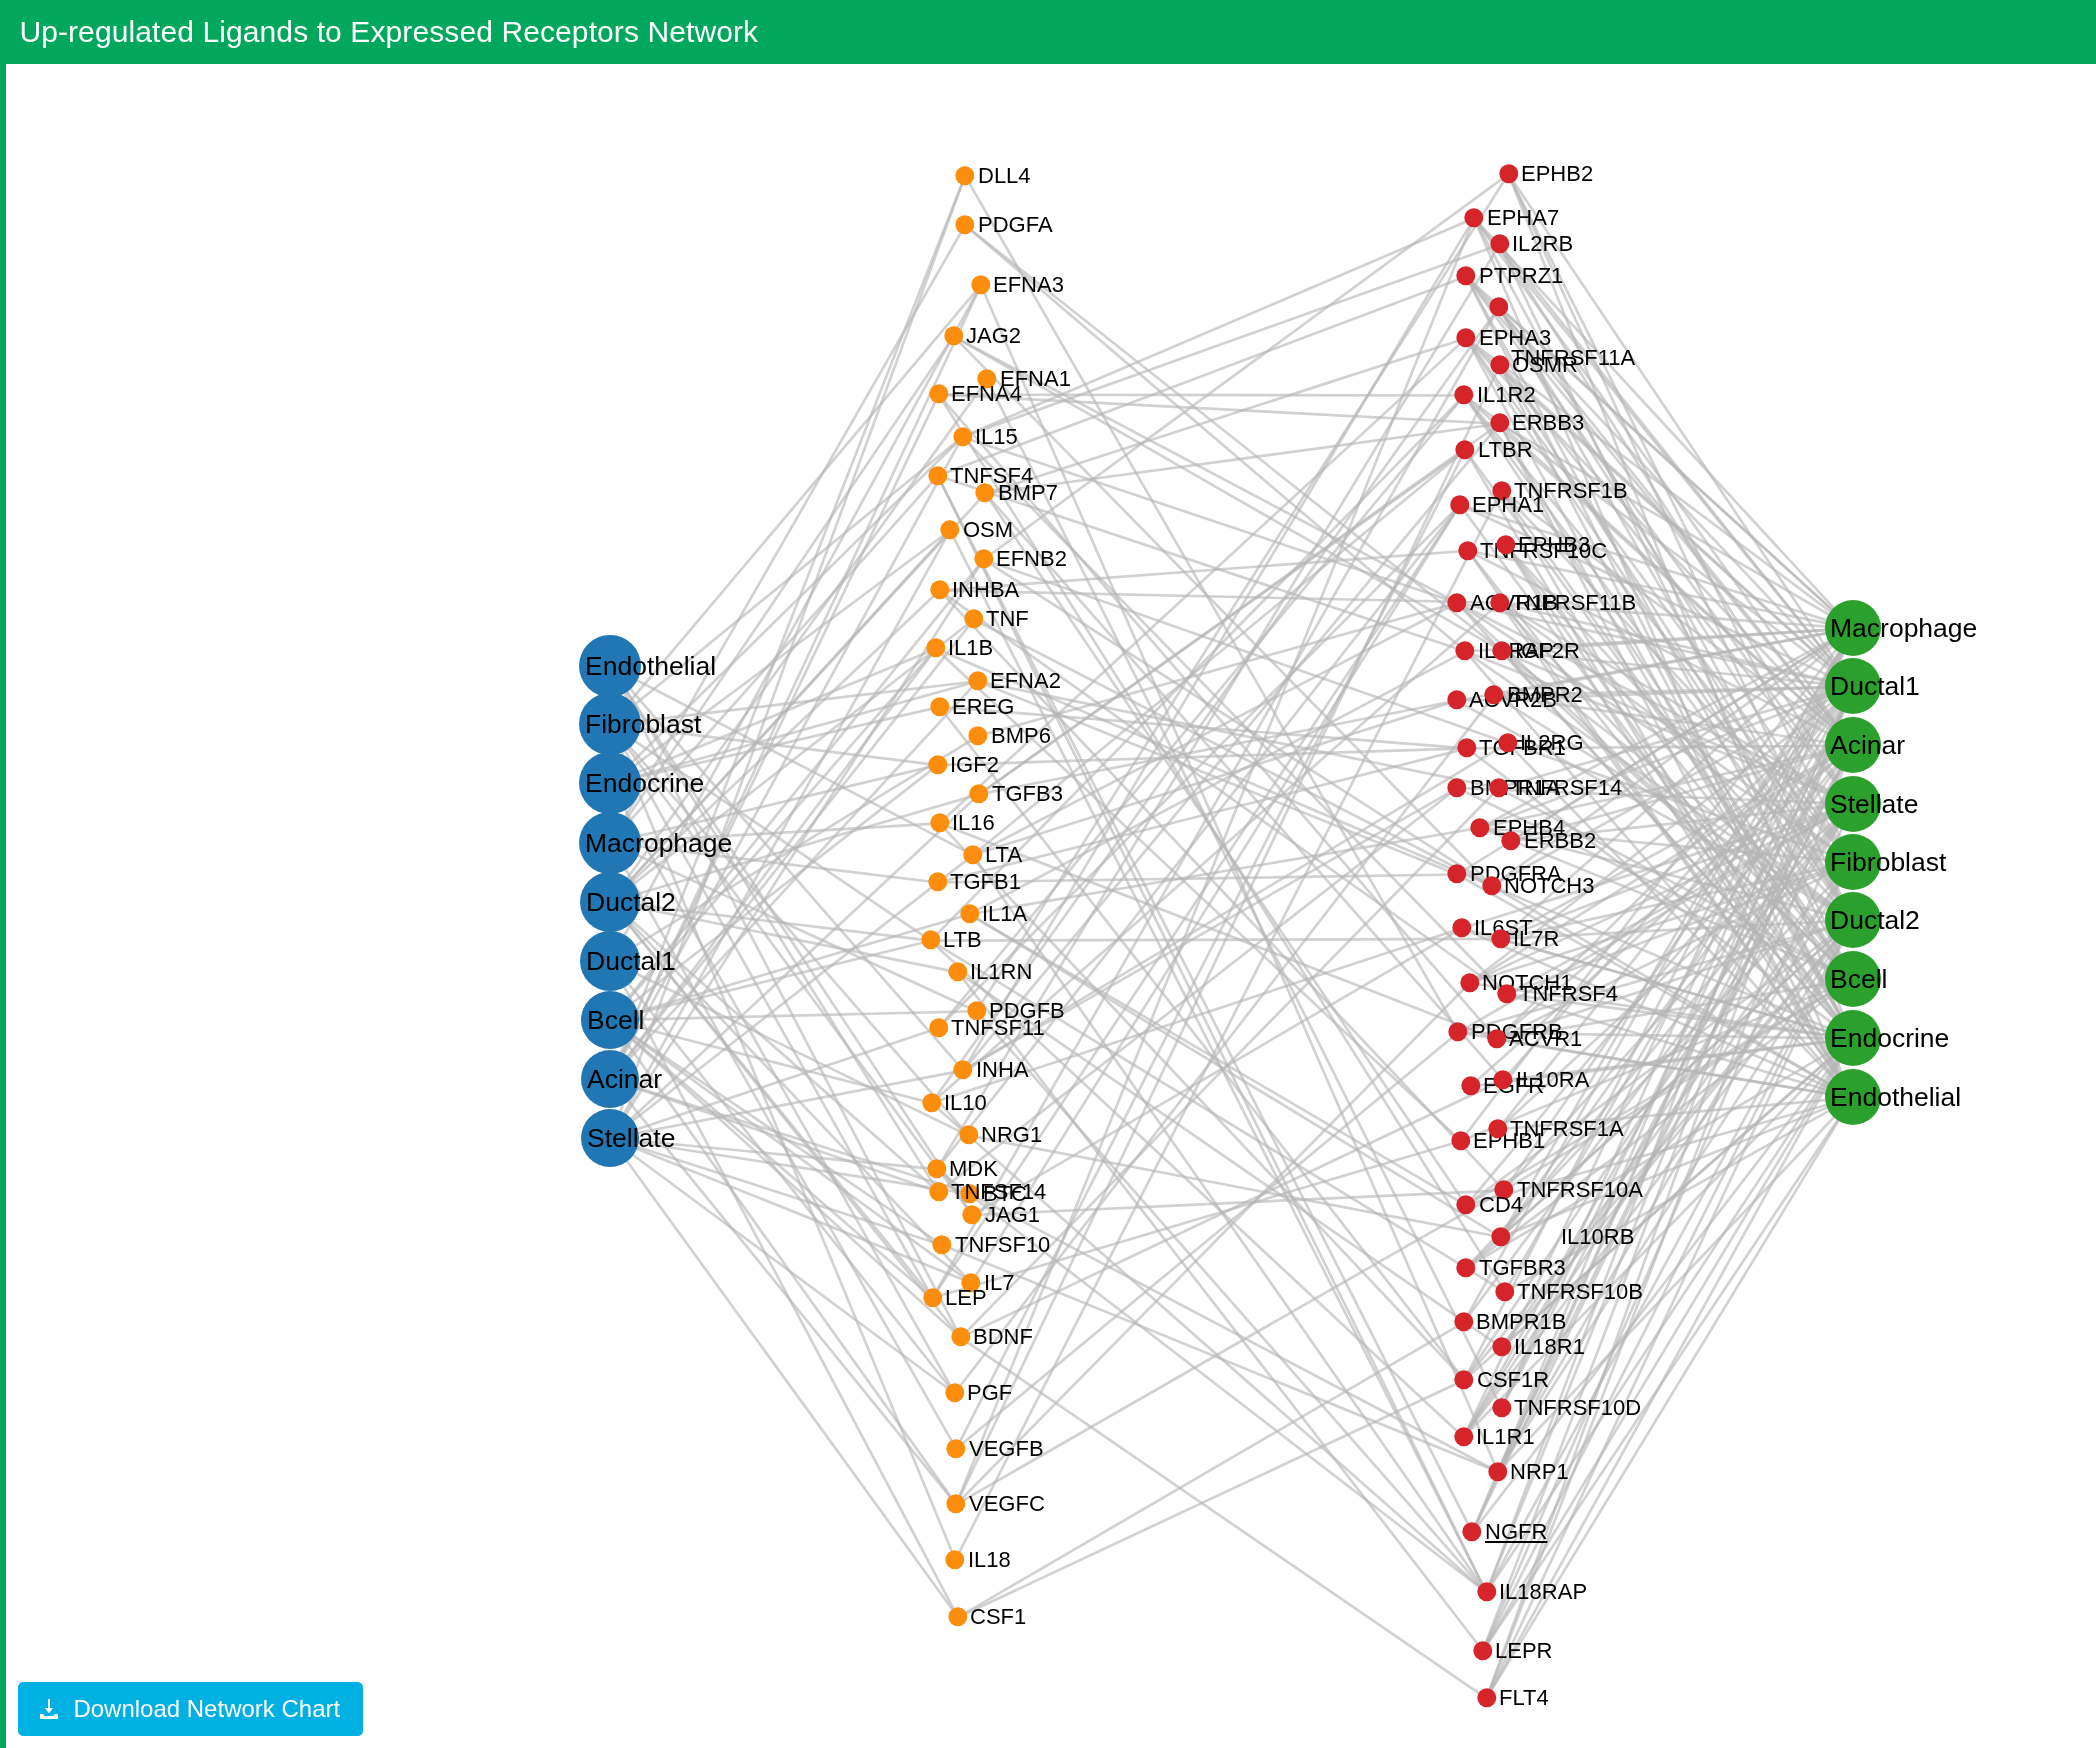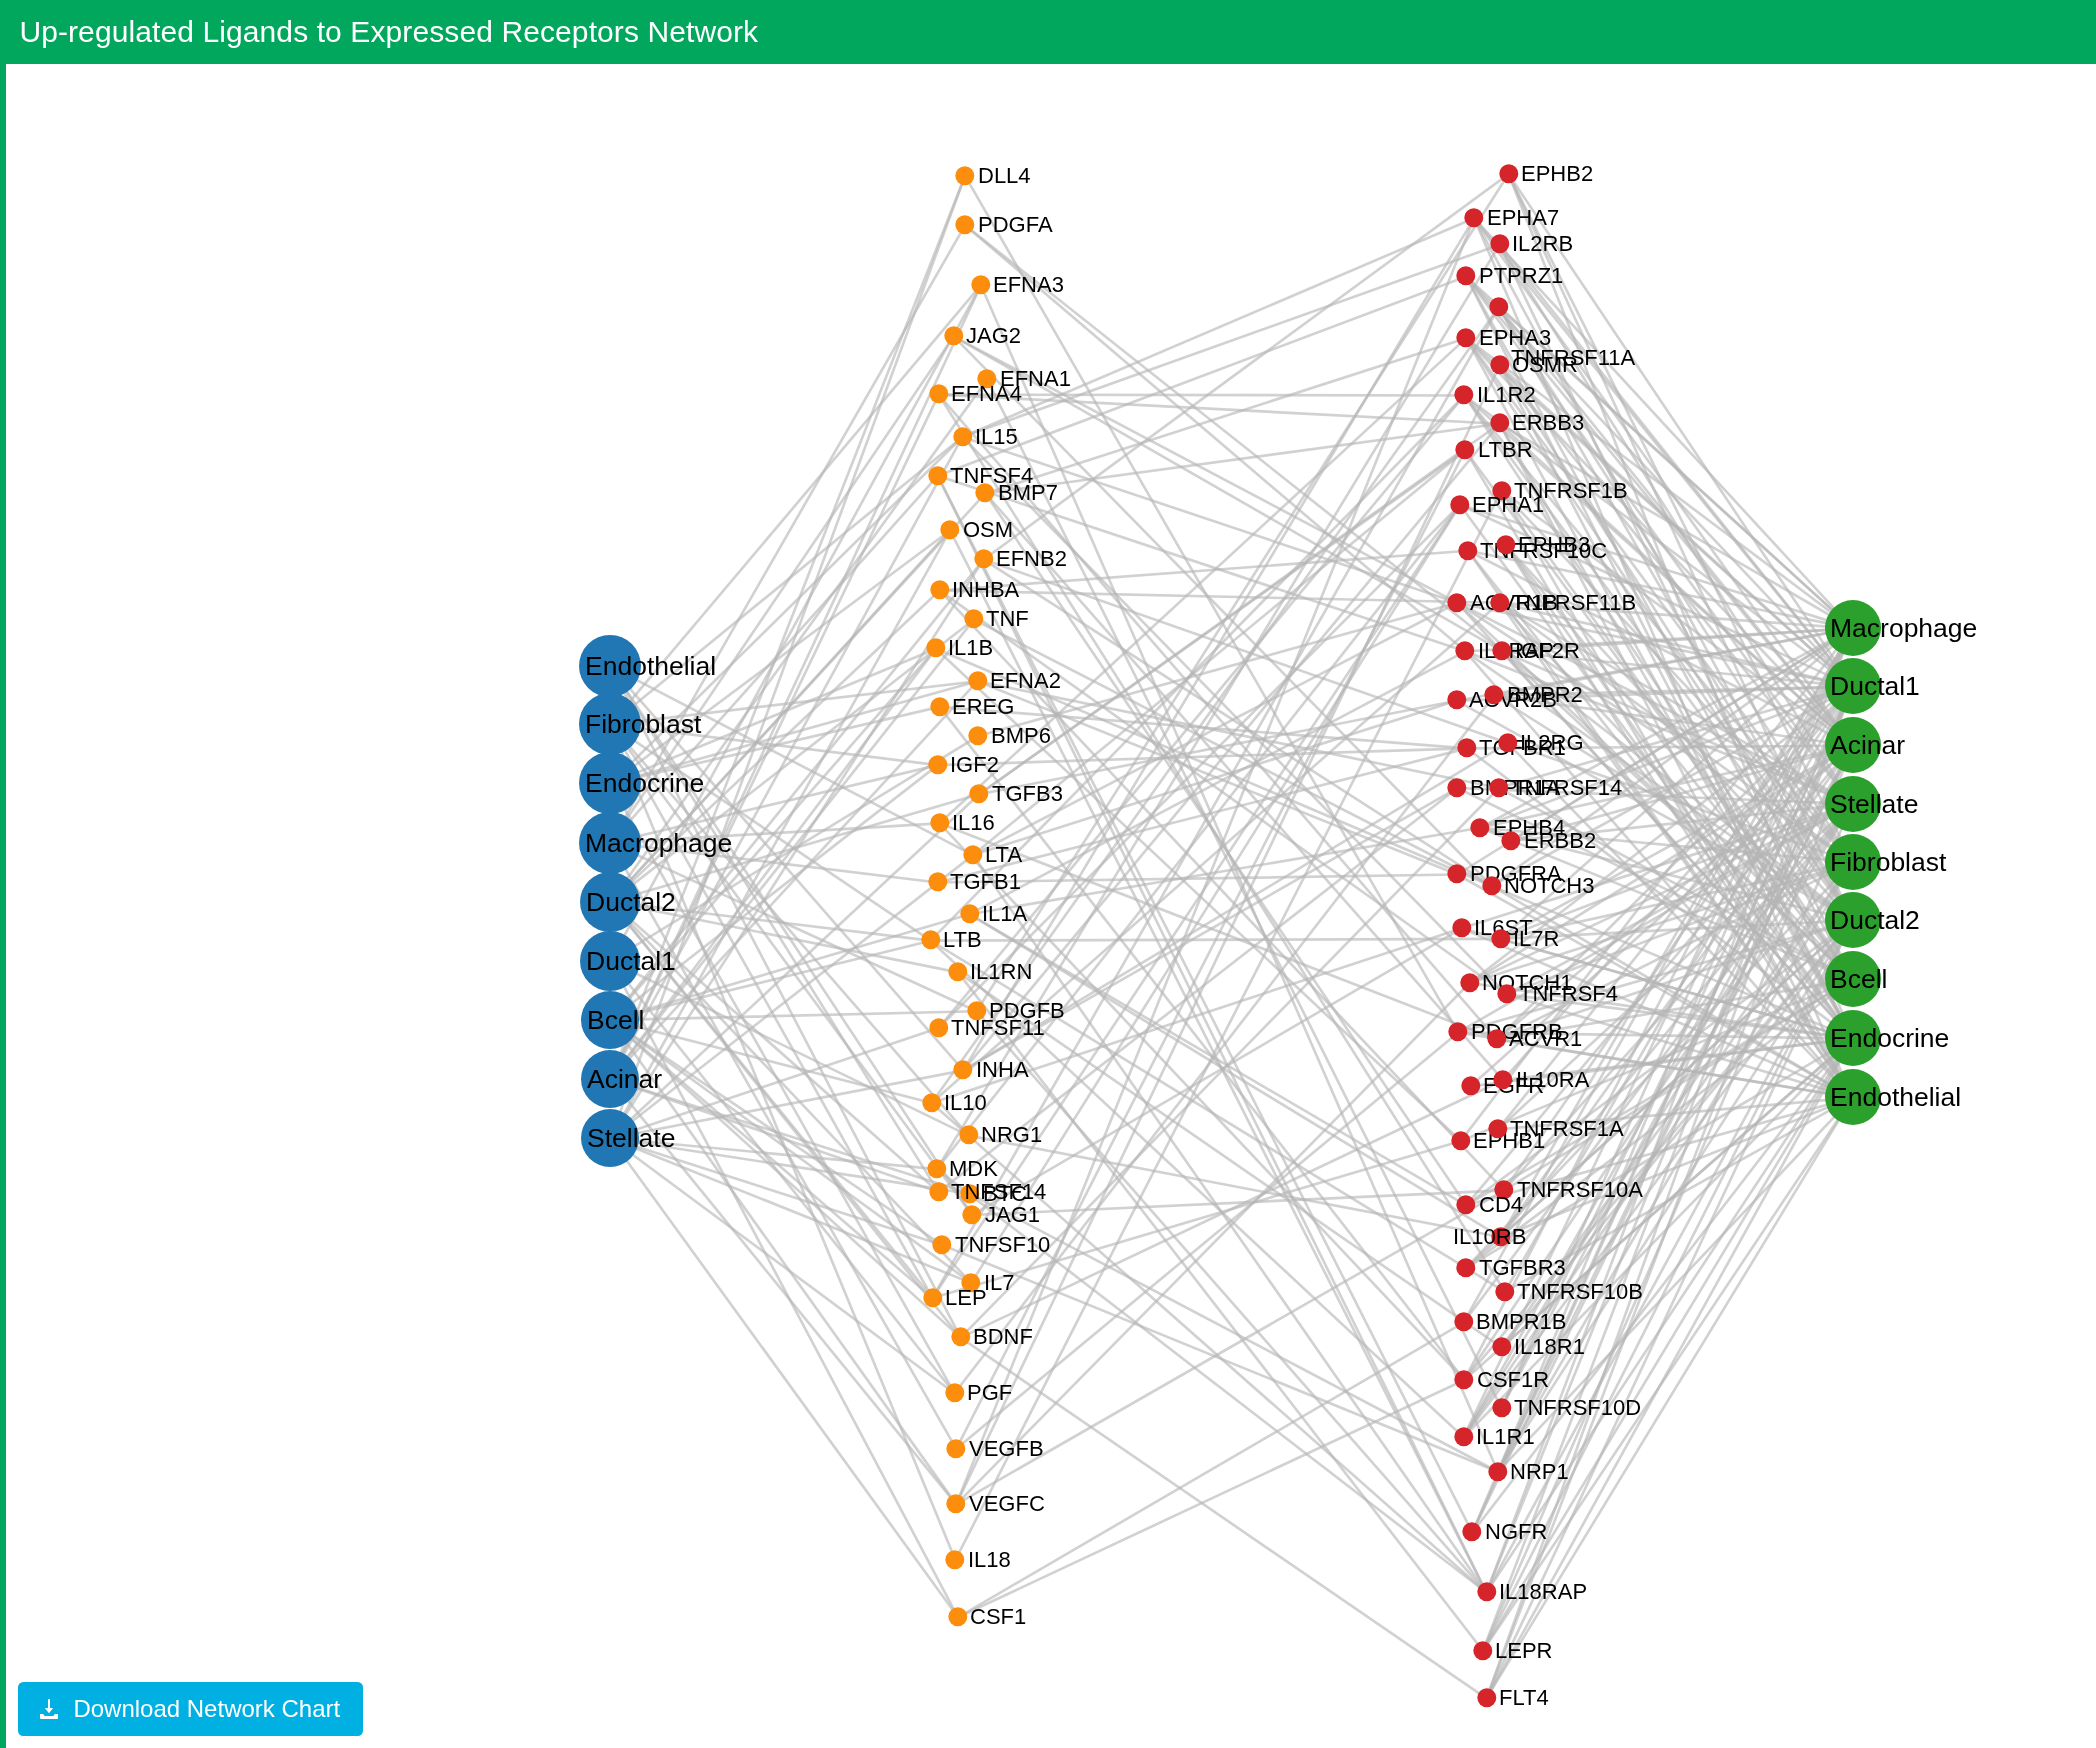--- a/index.html
+++ b/index.html
@@ -737,39 +737,39 @@
       <div class="node-label" style="left: 1516px; top: 1080px;">IL10RA</div>
       <div class="node receptor" style="left: 1461px; top: 1141px; width: 19.4px; height: 19.4px;"></div>
       <div class="node-label" style="left: 1473px; top: 1141px;">EPHB1</div>
       <div class="node receptor" style="left: 1498px; top: 1129px; width: 19.4px; height: 19.4px;"></div>
       <div class="node-label" style="left: 1510px; top: 1129px;">TNFRSF1A</div>
       <div class="node receptor" style="left: 1504px; top: 1190px; width: 19.4px; height: 19.4px;"></div>
       <div class="node-label" style="left: 1517px; top: 1190px;">TNFRSF10A</div>
       <div class="node receptor" style="left: 1466px; top: 1205px; width: 19.4px; height: 19.4px;"></div>
       <div class="node-label" style="left: 1479px; top: 1205px;">CD4</div>
       <div class="node receptor" style="left: 1501px; top: 1237px; width: 19.4px; height: 19.4px;"></div>
-      <div class="node-label" style="left: 1453px; top: 1237px;">IL10RB</div>
+      <div class="node-label" style="left: 1561px; top: 1237px;">IL10RB</div>
       <div class="node receptor" style="left: 1466px; top: 1268px; width: 19.4px; height: 19.4px;"></div>
       <div class="node-label" style="left: 1479px; top: 1268px;">TGFBR3</div>
       <div class="node receptor" style="left: 1505px; top: 1292px; width: 19.4px; height: 19.4px;"></div>
       <div class="node-label" style="left: 1517px; top: 1292px;">TNFRSF10B</div>
       <div class="node receptor" style="left: 1464px; top: 1322px; width: 19.4px; height: 19.4px;"></div>
       <div class="node-label" style="left: 1476px; top: 1322px;">BMPR1B</div>
       <div class="node receptor" style="left: 1502px; top: 1347px; width: 19.4px; height: 19.4px;"></div>
       <div class="node-label" style="left: 1514px; top: 1347px;">IL18R1</div>
       <div class="node receptor" style="left: 1464px; top: 1380px; width: 19.4px; height: 19.4px;"></div>
       <div class="node-label" style="left: 1477px; top: 1380px;">CSF1R</div>
       <div class="node receptor" style="left: 1502px; top: 1408px; width: 19.4px; height: 19.4px;"></div>
       <div class="node-label" style="left: 1514px; top: 1408px;">TNFRSF10D</div>
       <div class="node receptor" style="left: 1464px; top: 1437px; width: 19.4px; height: 19.4px;"></div>
       <div class="node-label" style="left: 1476px; top: 1437px; text-align: right;">IL1R1</div>
       <div class="node receptor" style="left: 1498px; top: 1472px; width: 19.4px; height: 19.4px;"></div>
       <div class="node-label" style="left: 1510px; top: 1472px;">NRP1</div>
       <div class="node receptor" style="left: 1472px; top: 1532px; width: 19.4px; height: 19.4px;"></div>
-      <div class="node-label" style="left: 1485px; top: 1532px;">NGFR</div>
+      <div class="node-label" style="left: 1485px; top: 1532px; text-decoration: underline;">NGFR</div>
       <div class="node receptor" style="left: 1487px; top: 1592px; width: 19.4px; height: 19.4px;"></div>
       <div class="node-label" style="left: 1499px; top: 1592px;">IL18RAP</div>
       <div class="node receptor" style="left: 1483px; top: 1651px; width: 19.4px; height: 19.4px;"></div>
       <div class="node-label" style="left: 1495px; top: 1651px;">LEPR</div>
       <div class="node receptor" style="left: 1487px; top: 1698px; width: 19.4px; height: 19.4px;"></div>
       <div class="node-label" style="left: 1499px; top: 1698px;">FLT4</div>
     </div>
 
   <button class="download-btn">
     <span class="dl-icon">

